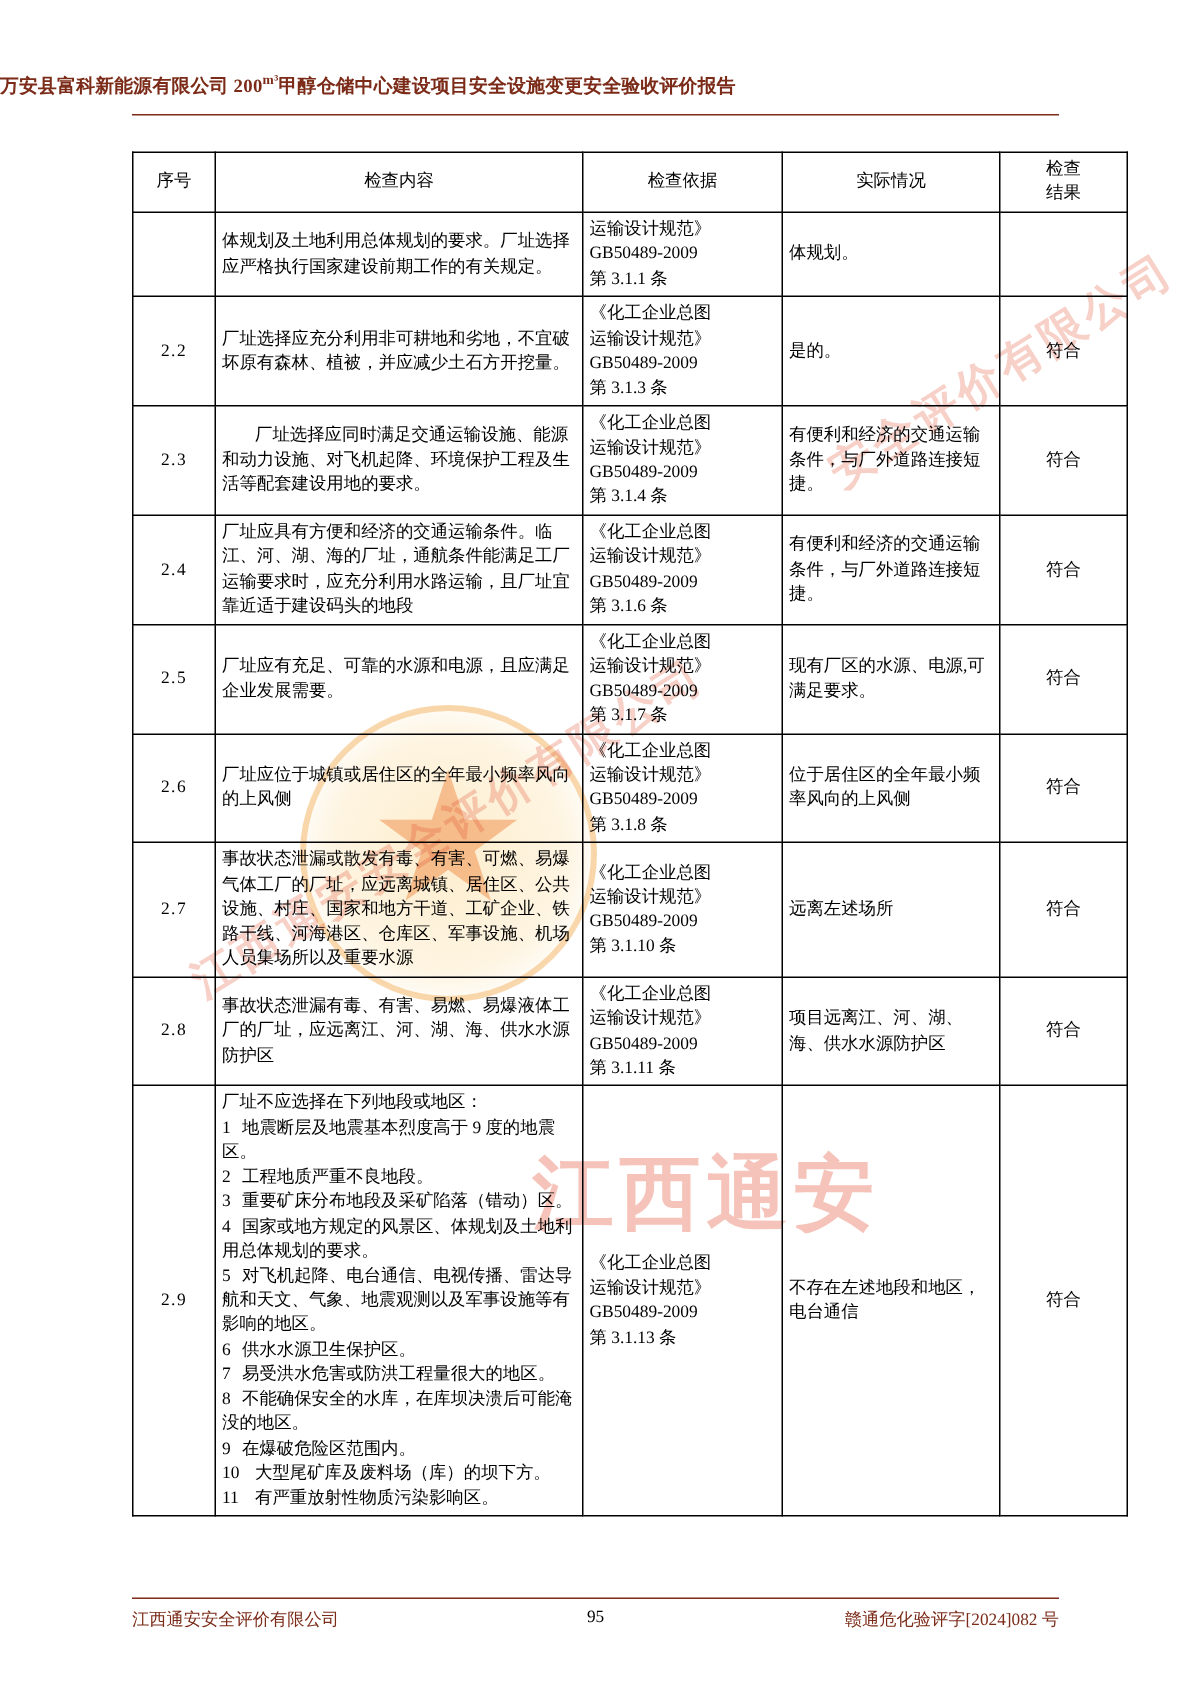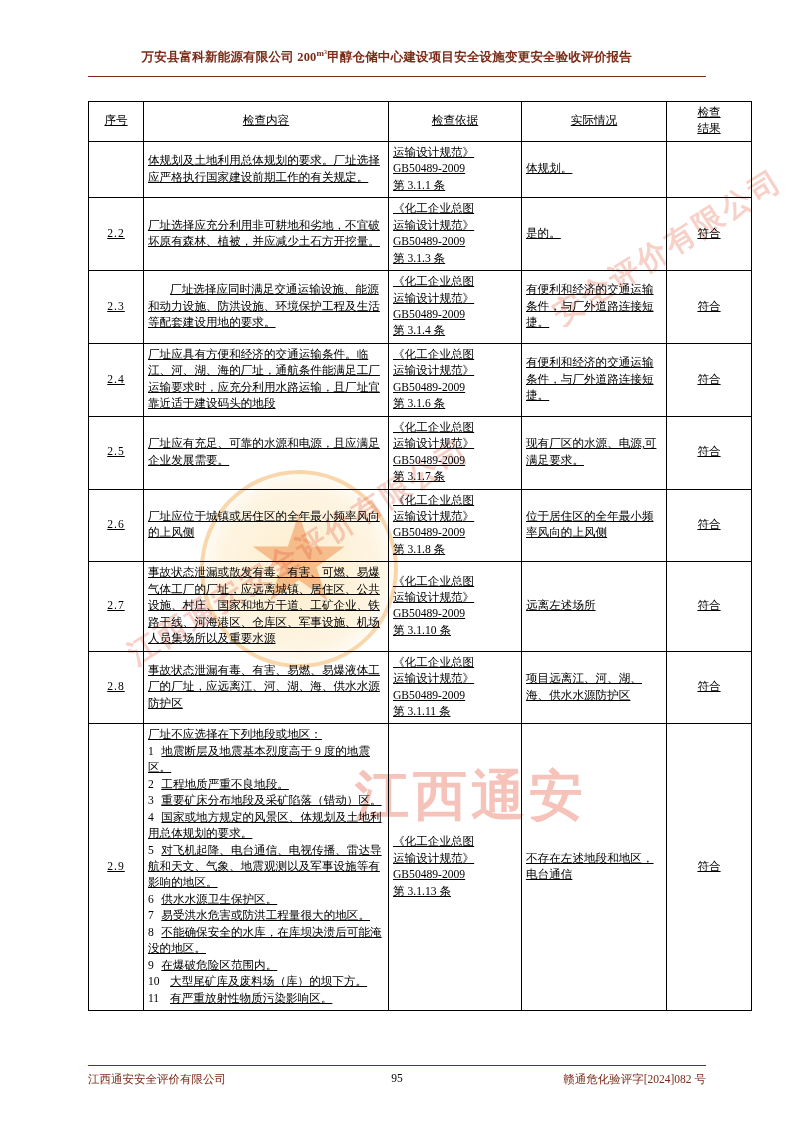--- a/index.html
+++ b/index.html
@@ -22,21 +22,21 @@
     box-sizing: border-box;
     padding: 0;
   }
 
   
   .doc-header {
     position: absolute;
     top: 48px;
     left: 0;
     width: 632px;
-    text-align: right;
+    text-align: left;
     font-size: 12.5px;
     font-weight: bold;
     color: #7b2b18;
     letter-spacing: 0.2px;
     font-family: "Liberation Serif", serif;
   }
   .doc-header .sup { font-size: 9px; vertical-align: super; }
   .header-rule {
     position: absolute;
     top: 76px;
@@ -96,21 +96,20 @@
     top: 101px;
     left: 88px;
     width: 618px;
     z-index: 5;
   }
   table.ck {
     border-collapse: collapse;
     width: 618px;
     table-layout: fixed;
     background: transparent;
-    text-decoration: underline;
   }
   table.ck td, table.ck th {
     border: 0.9px solid #000;
     vertical-align: middle;
     padding: 3px 4px;
     font-size: 11.6px;
     line-height: 1.42;
     font-family: "Liberation Serif", serif;
     background: transparent;
   }
@@ -213,21 +212,21 @@
             <span class="basis-line">运输设计规范》</span>
             <span class="basis-line">GB50489-2009</span>
             <span class="basis-line">第 3.1.3 条</span>
           </td>
           <td>是的。</td>
           <td class="res">符合</td>
         </tr>
 
         <tr>
           <td class="num">2.3</td>
-          <td class="cell-indent">厂址选择应同时满足交通运输设施、能源和动力设施、防洪设施、环境保护工程及生活等配套建设用地的要求。</td>
+          <td class="cell-indent">厂址选择应同时满足交通运输设施、能源和动力设施、对飞机起降、环境保护工程及生活等配套建设用地的要求。</td>
           <td class="col-basis">
             <span class="basis-line">《化工企业总图</span>
             <span class="basis-line">运输设计规范》</span>
             <span class="basis-line">GB50489-2009</span>
             <span class="basis-line">第 3.1.4 条</span>
           </td>
           <td>有便利和经济的交通运输条件，与厂外道路连接短捷。</td>
           <td class="res">符合</td>
         </tr>
 

